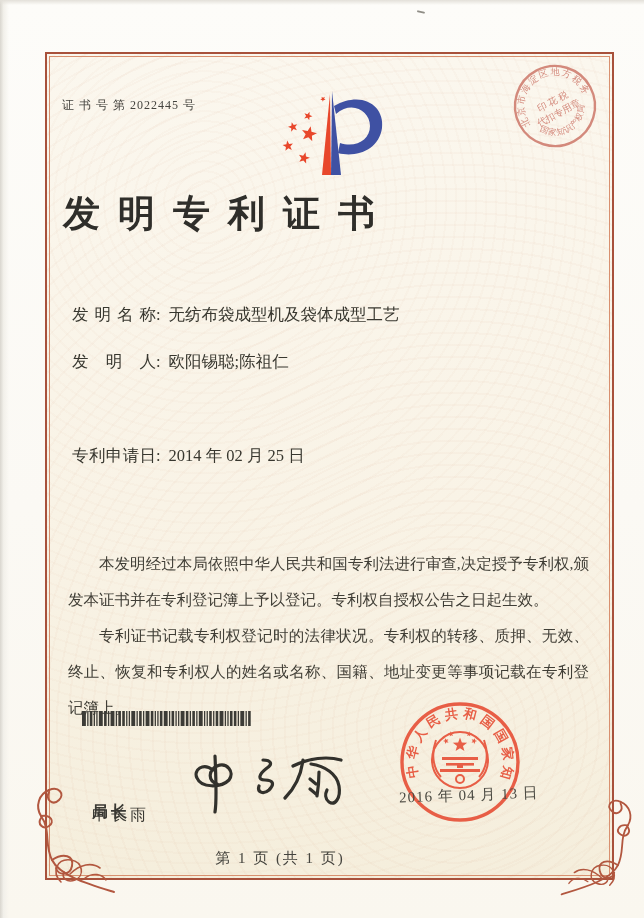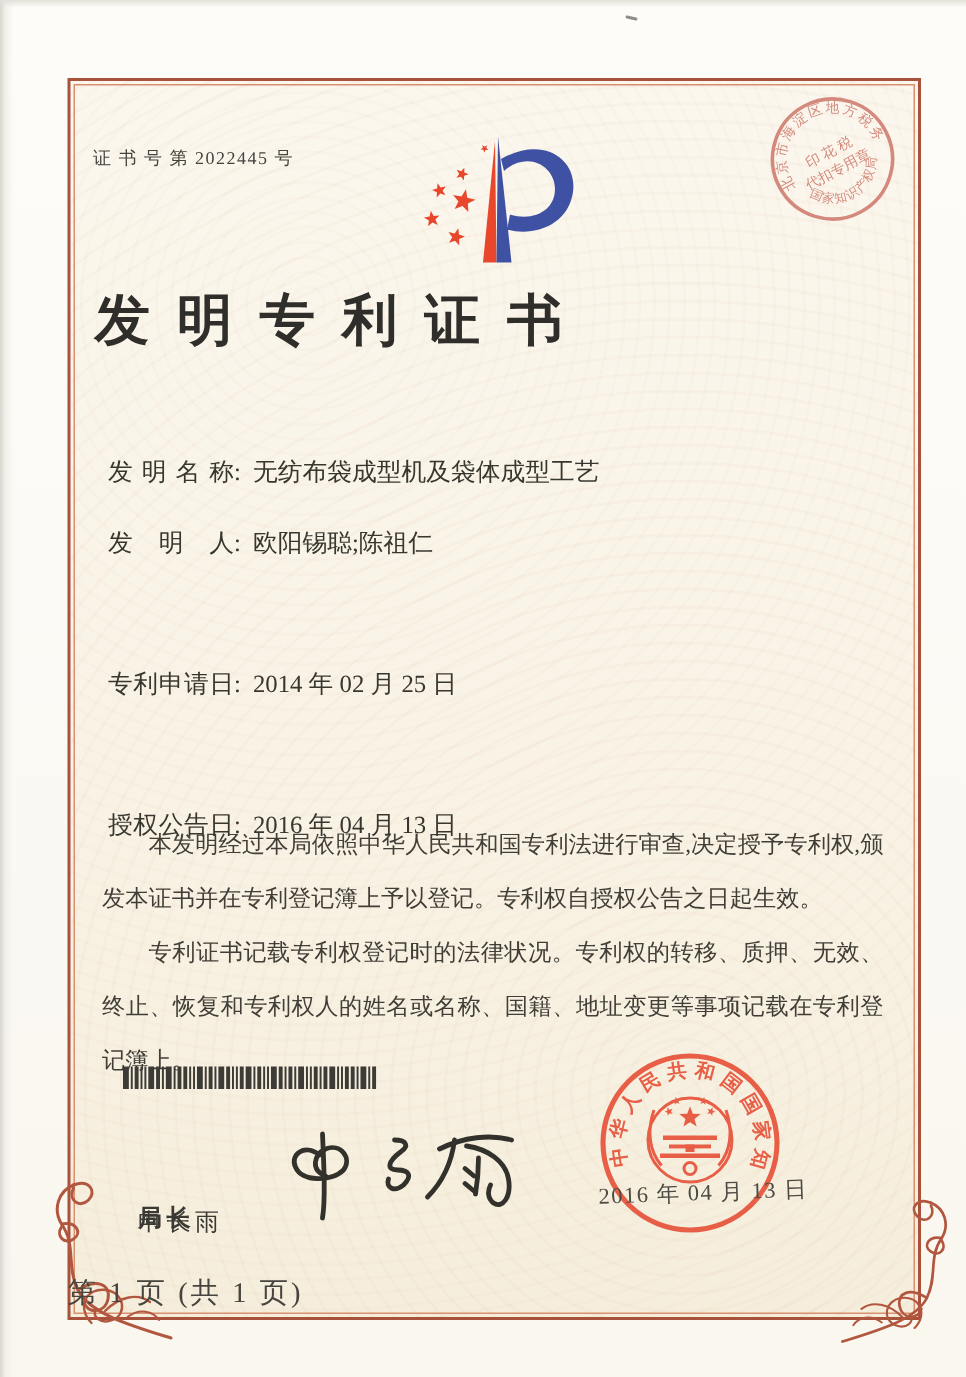--- a/index.html
+++ b/index.html
@@ -40,22 +40,22 @@
   .body-text p{margin:0;text-indent:2em;}
 
   .sig-title{position:absolute;left:92px;top:802px;font-size:16px;font-weight:600;
     letter-spacing:3px;color:#3a3933;font-family:"Liberation Sans","DejaVu Sans",sans-serif;}
   .sig-name{position:absolute;left:92px;top:805px;font-size:16px;font-weight:400;
     letter-spacing:3px;color:#3a3933;font-family:"Liberation Sans","DejaVu Sans",sans-serif;}
 
   .seal-date{position:absolute;left:399px;top:786px;font-size:15px;letter-spacing:1px;
     color:#4c4b43;transform:rotate(-2deg);}
 
-  .footer{position:absolute;left:45px;top:849px;width:470px;
-    font-size:19px;color:#45443e;letter-spacing:2px;}
+  .footer{position:absolute;left:45px;top:849px;width:470px;text-align:center;
+    font-size:15px;color:#45443e;letter-spacing:2px;}
 
   svg{position:absolute;overflow:visible;}
   .seal-svg{opacity:.93;}
   .tax-svg{opacity:.85;}
 </style>
 </head>
 <body>
 
 <div id="scan">
 
@@ -119,23 +119,20 @@
   <div class="title">发明专利证书</div>
 
   <div class="field" style="top:280px;">
     <span class="flabel">发明名称</span><span class="fcolon">:</span><span>无纺布袋成型机及袋体成型工艺</span>
   </div>
   <div class="field" style="top:327px;font-family:Liberation Serif, serif;">
     <span class="flabel">发明人</span><span class="fcolon">:</span><span>欧阳锡聪;陈祖仁</span>
   </div>
   <div class="field" style="top:421px;">
     <span class="flabel">专利申请日</span><span class="fcolon">:</span><span>2014 年 02 月 25 日</span>
-  </div>
-  <div class="field" style="top:515px;">
-    <span class="flabel">授权公告日</span><span class="fcolon">:</span><span>2016 年 04 月 13 日</span>
   </div>
 
   <div class="body-text">
     <p>本发明经过本局依照中华人民共和国专利法进行审查,决定授予专利权,颁发本证书并在专利登记簿上予以登记。专利权自授权公告之日起生效。</p>
     <p>专利证书记载专利权登记时的法律状况。专利权的转移、质押、无效、终止、恢复和专利权人的姓名或名称、国籍、地址变更等事项记载在专利登记簿上。</p>
   </div>
 
   <svg id="barcode" style="left:82px;top:711px;" width="170" height="15" viewBox="0 0 170 15">
       <rect x="0.00" y="0" width="3.89" height="15" fill="#3c3b36"></rect>
       <rect x="5.19" y="0" width="1.30" height="15" fill="#3c3b36"></rect>

